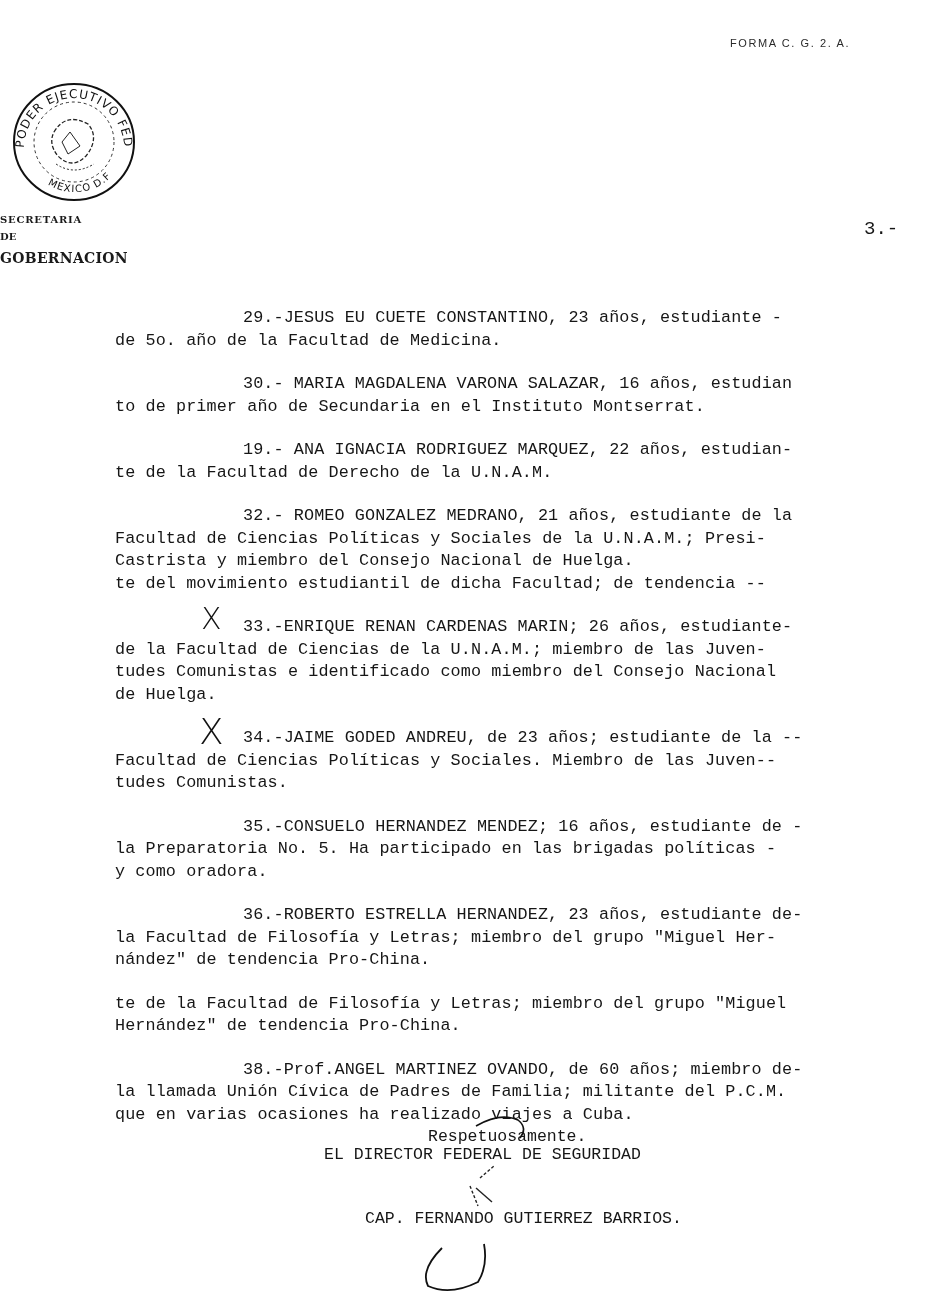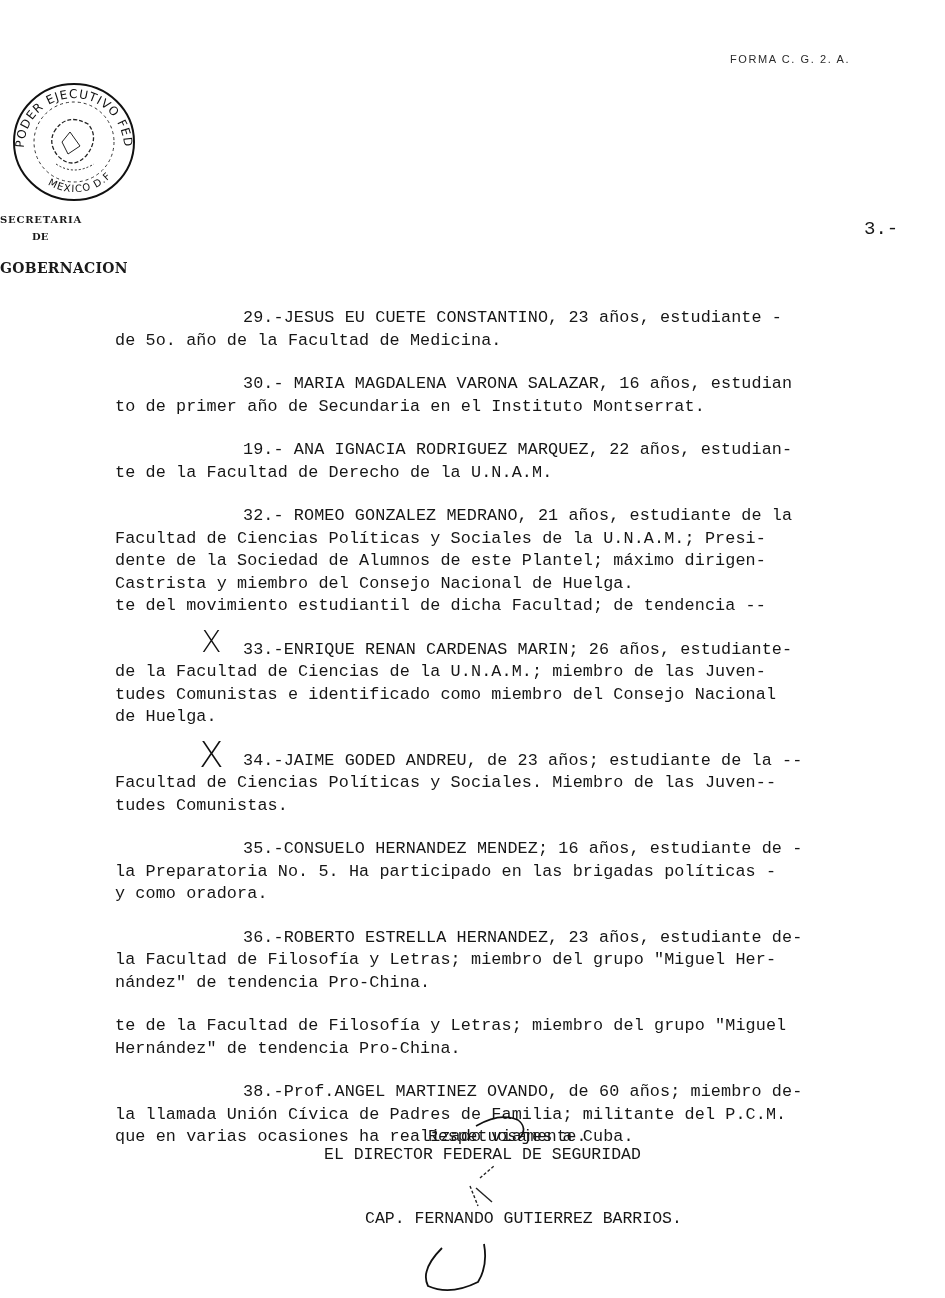--- a/index.html
+++ b/index.html
@@ -1,34 +1,34 @@
 <!DOCTYPE html>
 <html><head>
   <meta charset="utf-8">
   <style>
     html, body { margin: 0; padding: 0; background: #ffffff; }
     body {
       width: 945px; height: 1298px; position: relative; overflow: hidden;
       color: #161616;
     }
     .form-code {
-      position: absolute; left: 730px; top: 53px;
+      position: absolute; left: 730px; top: 37px;
       font-family: "Liberation Sans", sans-serif; font-size: 11px; letter-spacing: 1.6px;
       color: #2a2a2a;
     }
     .seal {
       position: absolute; left: 10px; top: 82px; width: 130px; height: 120px;
     }
     .agency {
       position: absolute; left: 0; top: 214px; width: 156px; text-align: left;
       font-family: "DejaVu Serif", serif; font-weight: bold; color: #1a1a1a;
     }
     .agency .l1 { font-size: 10px; letter-spacing: 0.8px; }
-    .agency .l2 { font-size: 10px; margin-top: 6px; padding-left: 32px; }
-    .agency .l3 { font-size: 14px; margin-top: 18px; letter-spacing: 0.3px; }
+    .agency .l2 { font-size: 10px; margin-top: 6px; }
+    .agency .l3 { font-size: 14px; margin-top: 8px; letter-spacing: 0.3px; }
     .page-num {
       position: absolute; left: 864px; top: 218px;
       font-family: "Liberation Mono", monospace; font-size: 19px;
     }
     .body-text {
       position: absolute; left: 115px; top: 296px; width: 800px;
       font-family: "Liberation Mono", monospace; font-size: 16.8px; line-height: 22.5px;
       letter-spacing: 0.1px;
     }
     .entry { margin-bottom: 21px; position: relative; margin-top: 11px; }
@@ -87,21 +87,20 @@
     <span class="line first">30.- MARIA MAGDALENA VARONA SALAZAR, 16 años, estudian</span>
     <span class="line">to de primer año de Secundaria en el Instituto Montserrat.</span>
   </div>
   <div class="entry">
     <span class="line first">19.- ANA IGNACIA RODRIGUEZ MARQUEZ, 22 años, estudian-</span>
     <span class="line">te de la Facultad de Derecho de la U.N.A.M.</span>
   </div>
   <div class="entry">
     <span class="line first">32.- ROMEO GONZALEZ MEDRANO, 21 años, estudiante de la</span>
     <span class="line">Facultad de Ciencias Políticas y Sociales de la U.N.A.M.; Presi-</span>
-    <span class="line">dente de la Sociedad de Alumnos de este Plantel; máximo dirigen-</span>
     <span class="line">Castrista y miembro del Consejo Nacional de Huelga.</span>
     <span class="line">te del movimiento estudiantil de dicha Facultad; de tendencia --</span>
   </div>
   <div class="entry">
     <span class="mark-x" style="left:86px;top:-8px;">X</span>
     <span class="line first">33.-ENRIQUE RENAN CARDENAS MARIN; 26 años, estudiante-</span>
     <span class="line">de la Facultad de Ciencias de la U.N.A.M.; miembro de las Juven-</span>
     <span class="line">tudes Comunistas e identificado como miembro del Consejo Nacional</span>
     <span class="line">de Huelga.</span>
   </div>

